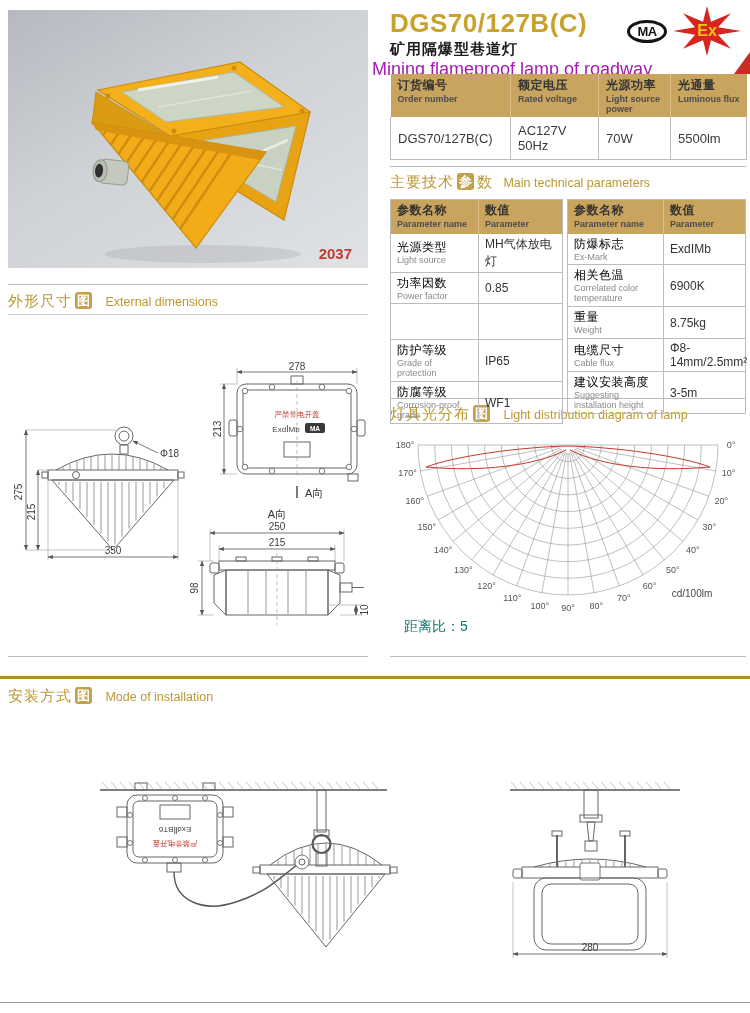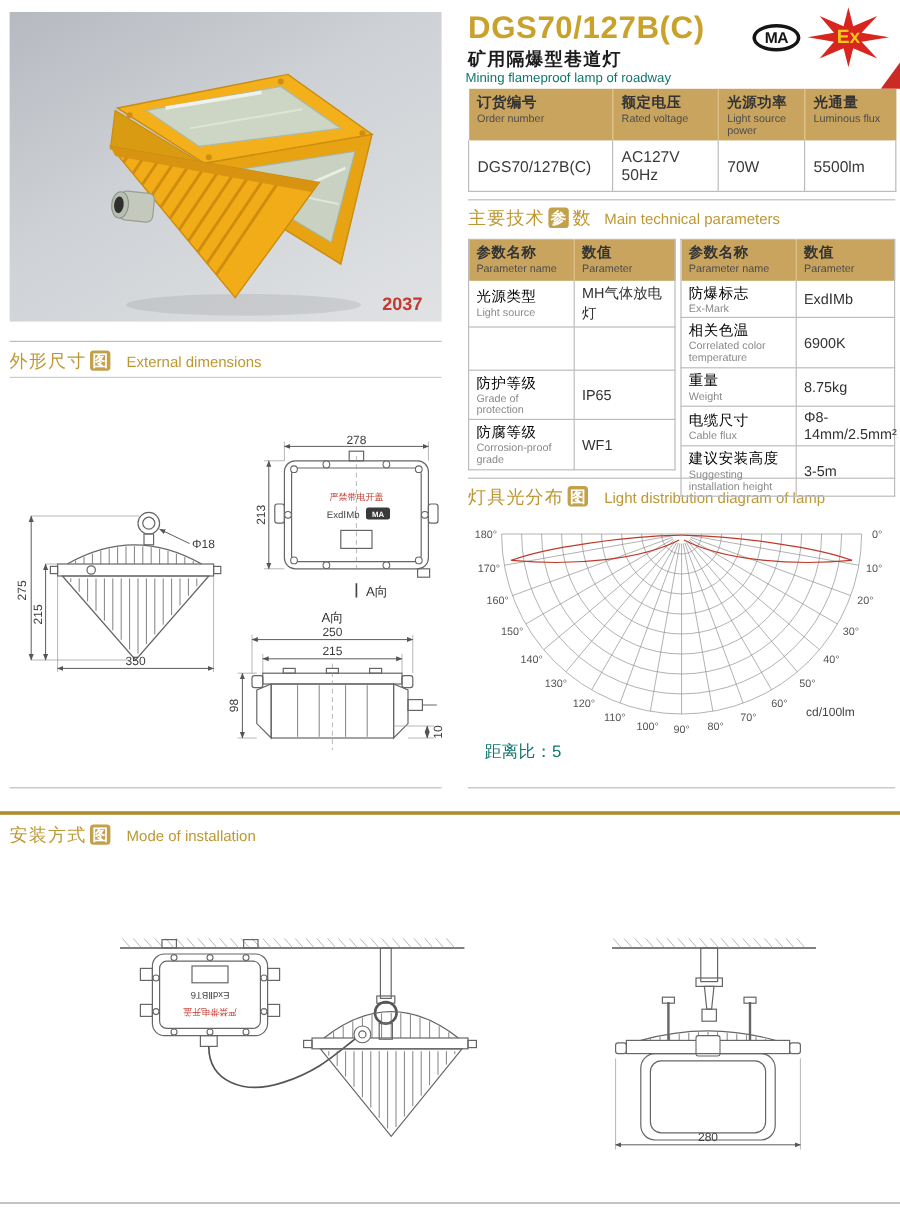--- a/index.html
+++ b/index.html
@@ -4,36 +4,36 @@
 <style>
 *{margin:0;padding:0;box-sizing:border-box}
 body{font-family:"Liberation Sans","DejaVu Sans",sans-serif;background:#fff}
 #page{position:relative;width:750px;height:1013px;background:#fff;overflow:hidden}
 .abs{position:absolute}
 .hline{position:absolute;height:1px;background:#bdbdbd}
 .goldline{position:absolute;height:3px;background:#b18c2e}
 
 .model{position:absolute;left:390px;top:8px;font-size:26px;font-weight:bold;color:#c8a22b;letter-spacing:.5px}
 .subcn{position:absolute;left:390px;top:40px;font-size:15px;font-weight:bold;color:#1c1c1c;letter-spacing:1px}
-.suben{position:absolute;left:388px;top:59px;font-size:11px;color:#0f766e}
+.suben{position:absolute;left:372px;top:59px;font-size:18px;color:#a21caf}
 .ma-oval{position:absolute;left:627px;top:20px;width:40px;height:23px;border:3px solid #151515;border-radius:50%;text-align:center;font-size:13px;font-weight:bold;color:#151515;line-height:17px;letter-spacing:-.5px}
 .red-tri{position:absolute;right:0;top:52px;width:0;height:0;border-top:22px solid transparent;border-right:16px solid #cc2a25}
 
 .sec{position:absolute;white-space:nowrap}
 .sc{font-size:15px;font-weight:normal;color:#bd9832;letter-spacing:1px}
 .sb{display:inline-block;background:#c3a04a;color:#fff;font-size:13px;font-weight:bold;width:17px;height:17px;line-height:17px;text-align:center;border-radius:3px;margin:0 3px;vertical-align:1px}
 .se{font-size:12.5px;color:#bd9832;margin-left:6px}
 
 table{border-collapse:collapse;position:absolute;table-layout:fixed}
 .otable{left:390px;top:74px;width:356px}
 .otable th{background:#c9a45f;text-align:left;padding:3px 7px;border-right:1px solid #dcc186;vertical-align:top}
 .otable th:last-child{border-right:none}
 .otable td{font-size:13px;color:#3a3a3a;padding:6px 7px;border:1px solid #bcbcbc;border-top:none;height:30px}
 .hcn{display:block;font-size:12px;font-weight:bold;color:#333;letter-spacing:.5px}
-.hen{display:block;font-size:9px;font-weight:normal;color:#4c4c4c}
+.hen{display:block;font-size:9px;font-weight:bold;color:#4c4c4c}
 .ptable th{background:#c9a45f;text-align:left;padding:2px 6px;border-right:1px solid #dcc186;vertical-align:top;height:34px}
 .ptable th:last-child{border-right:none}
 .ptable td{border:1px solid #bcbcbc;border-top:none;padding:2px 6px;vertical-align:middle}
 .ptable{border:1px solid #bcbcbc}
 .ncn{display:block;font-size:12px;color:#000000;letter-spacing:.5px}
 .nen{display:block;font-size:9px;color:#8a8a8a;line-height:1.1}
 .val{font-size:12px;color:#333}
 
 .photo{position:absolute;left:8px;top:10px;width:360px;height:258px;background:linear-gradient(150deg,#b6bac0 0%,#cfd2d6 45%,#e0e2e4 100%)}
 .photo-code{position:absolute;right:16px;bottom:6px;font-size:15px;color:#c23b33;font-weight:bold}
@@ -196,20 +196,27 @@
           </th>
     </tr>
       </thead>
     <tbody>
       <tr style="height:36px">
           <td>
             <span class="ncn">光源类型</span>
             <span class="nen">Light source</span>
           </td>
           <td class="val">MH气体放电灯</td>
+        </tr>
+      <tr style="height:30px">
+          <td>
+            <span class="ncn">功率因数</span>
+            <span class="nen">Power factor</span>
+          </td>
+          <td class="val">0.85</td>
         </tr>
       <tr style="height:36px">
           <td>
             <span class="ncn"></span>
             <span class="nen"></span>
           </td>
           <td class="val"></td>
         </tr>
       <tr style="height:30px">
           <td>

